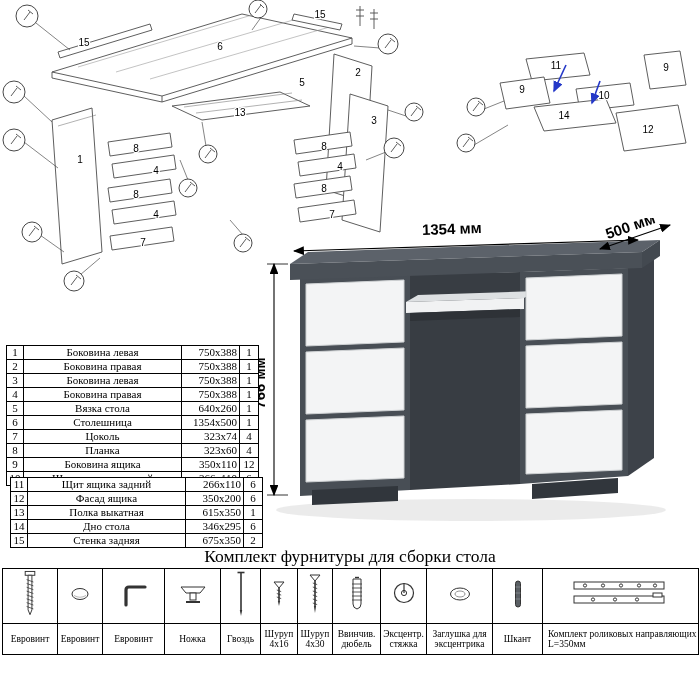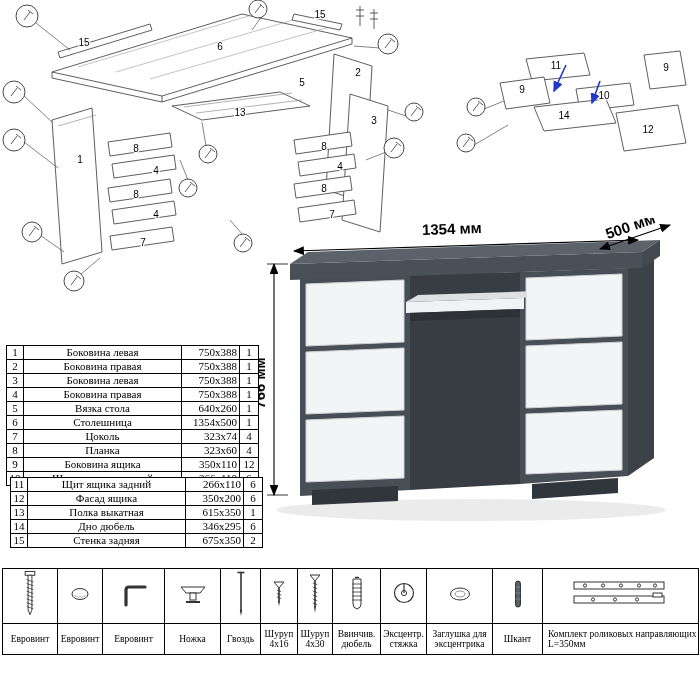--- a/index.html
+++ b/index.html
@@ -281,33 +281,34 @@
           <td class="c-qty">6</td>
         </tr>
     <tr>
           <td class="c-num">13</td>
           <td class="c-name">Полка выкатная</td>
           <td class="c-size">615x350</td>
           <td class="c-qty">1</td>
         </tr>
     <tr>
           <td class="c-num">14</td>
-          <td class="c-name">Дно дюбель</td>
+          <td class="c-name">Дно стола</td>
           <td class="c-size">346x295</td>
           <td class="c-qty">6</td>
         </tr>
     <tr>
           <td class="c-num">15</td>
           <td class="c-name">Стенка задняя</td>
           <td class="c-size">675x350</td>
           <td class="c-qty">2</td>
         </tr>
   </tbody>
     </table>
 
+  <div id="title">Комплект фурнитуры для сборки стола</div>
 
   <table id="hardware">
     <colgroup>
       <col style="width:55px">
         <col style="width:45px">
         <col style="width:62px">
         <col style="width:56px">
       <col style="width:40px">
         <col style="width:37px">
         <col style="width:35px">

